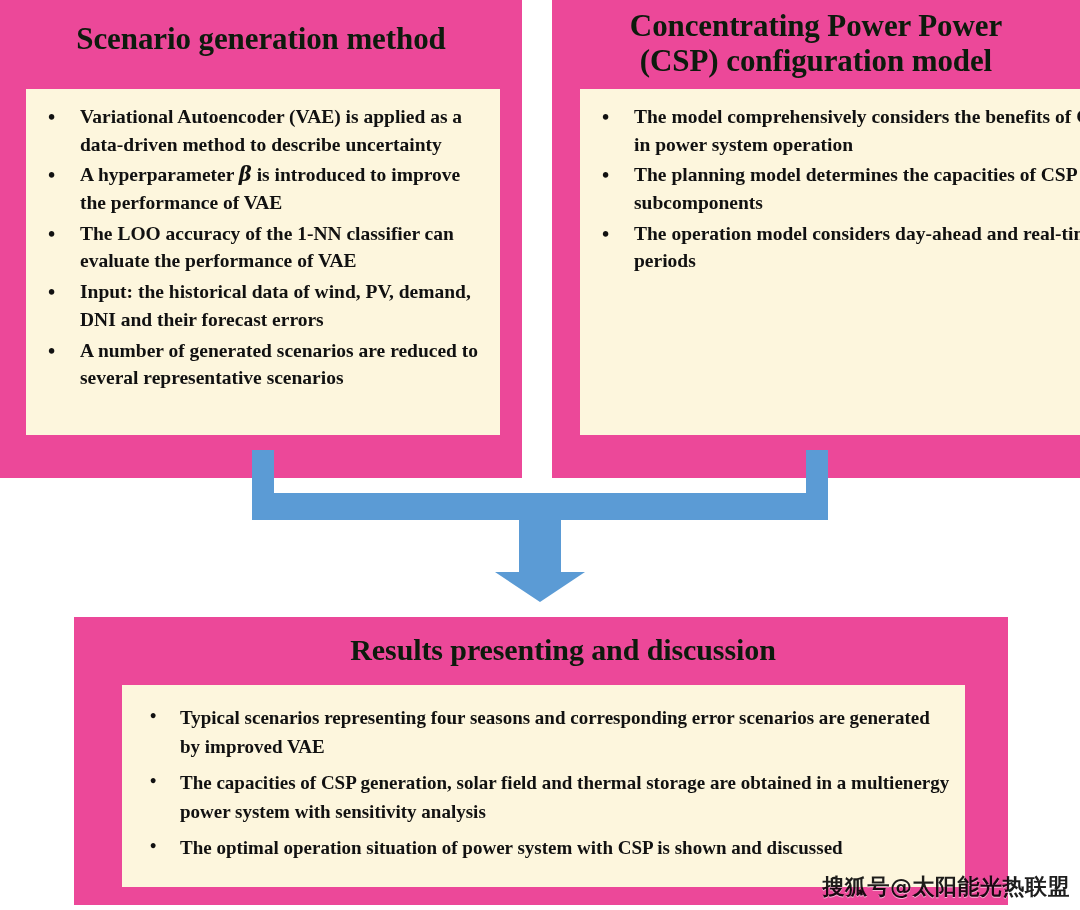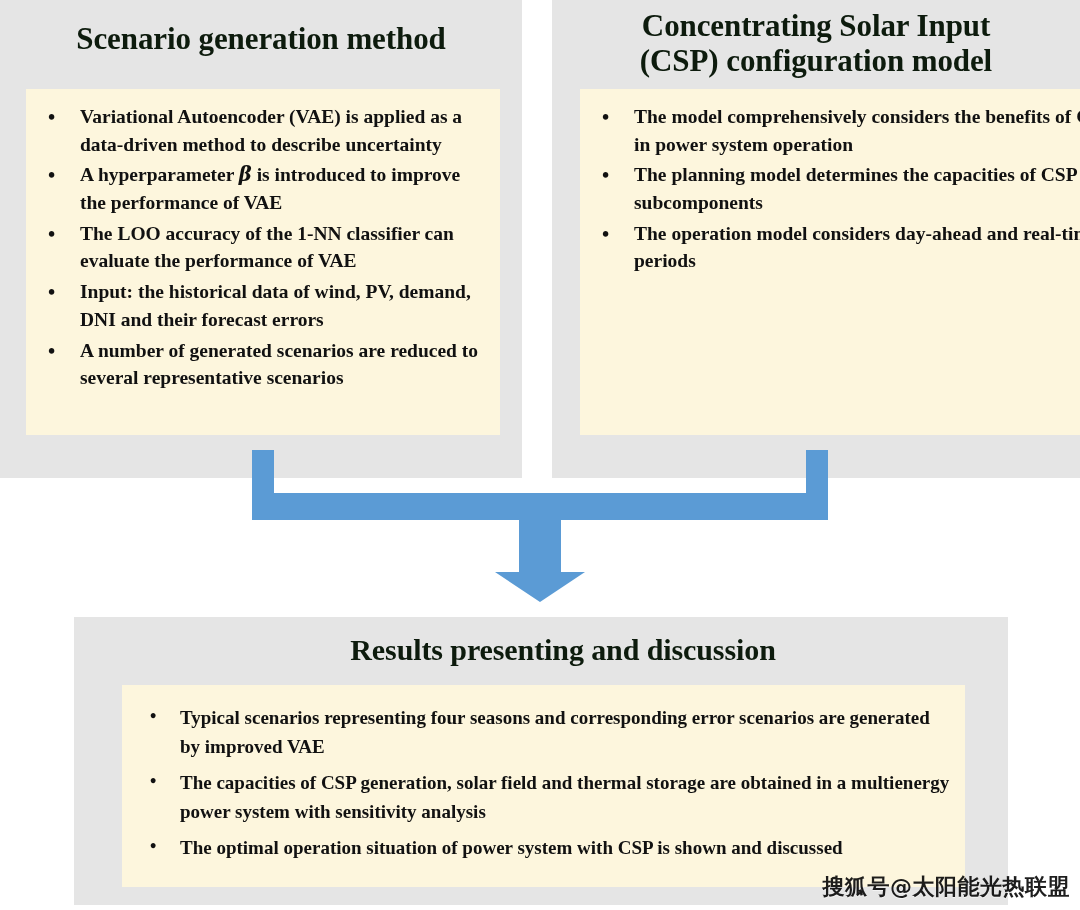--- a/index.html
+++ b/index.html
@@ -16,21 +16,21 @@
   }
 
   .flow-root {
     position: absolute;
     inset: 0;
   }
 
   
   .panel {
     position: absolute;
-    background: #e5e5e5;
+    background: #ec4899;
     box-sizing: border-box;
   }
   #panel-scenario {
     left: 0px;
     top: 0px;
     width: 522px;
     height: 478px;
   }
   #panel-csp {
     left: 552px;
@@ -188,21 +188,21 @@
         <li>A hyperparameter <span class="greek">β</span> is introduced to improve the performance of VAE</li>
         <li>The LOO accuracy of the 1-NN classifier can evaluate the performance of VAE</li>
         <li>Input: the historical data of wind, PV, demand, DNI and their forecast errors</li>
         <li>A number of generated scenarios are reduced to several representative scenarios</li>
       </ul>
     </div>
   </div>
 
   <div class="panel" id="panel-csp">
     <div class="panel-title">
-      <span class="title-line">Concentrating Solar Input</span>
+      <span class="title-line">Concentrating Power Power</span>
       <span class="title-line">(CSP) configuration model</span>
     </div>
     <div class="card" id="card-csp">
       <ul class="bullets">
         <li>The model comprehensively considers the benefits of CSP in power system operation</li>
         <li>The planning model determines the capacities of CSP subcomponents</li>
         <li>The operation model considers day-ahead and real-time periods</li>
       </ul>
     </div>
   </div>

